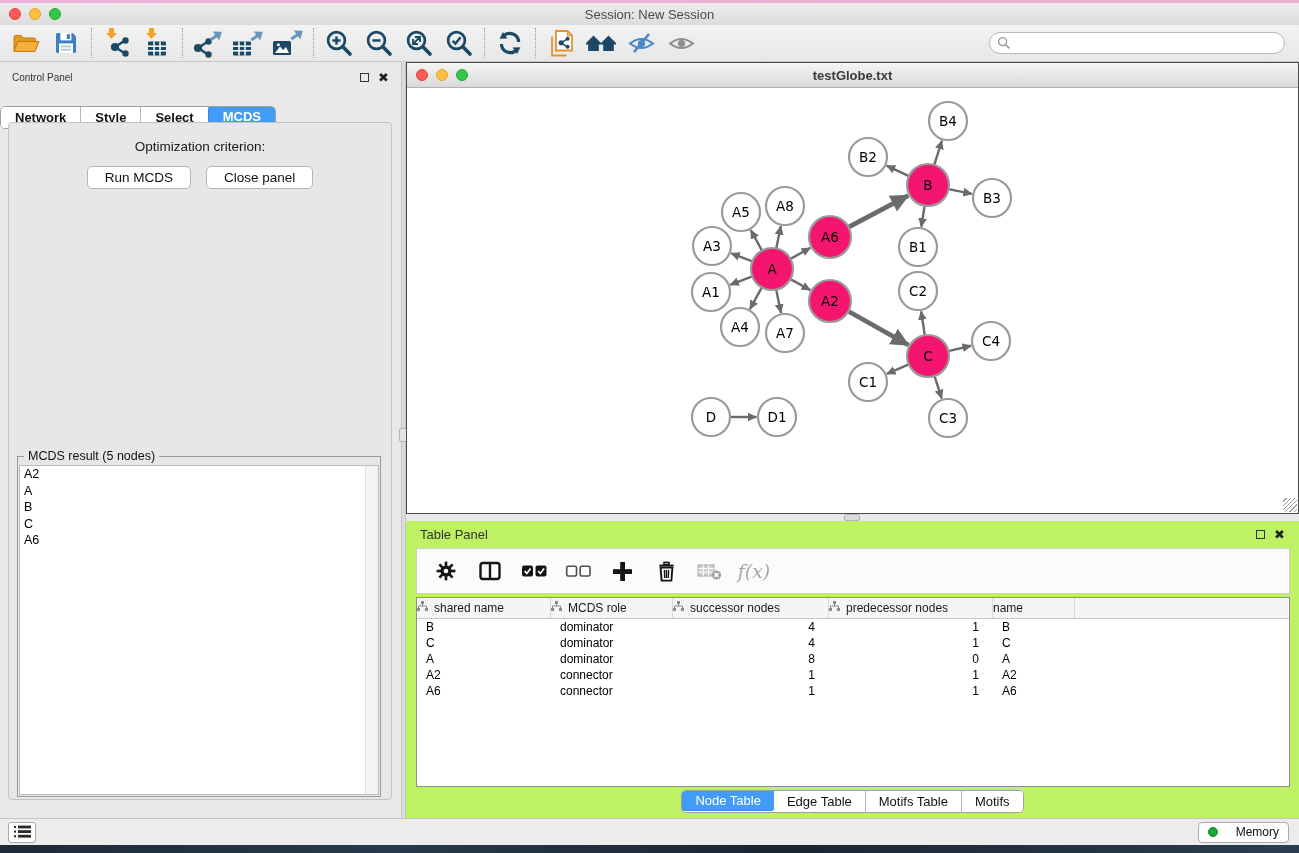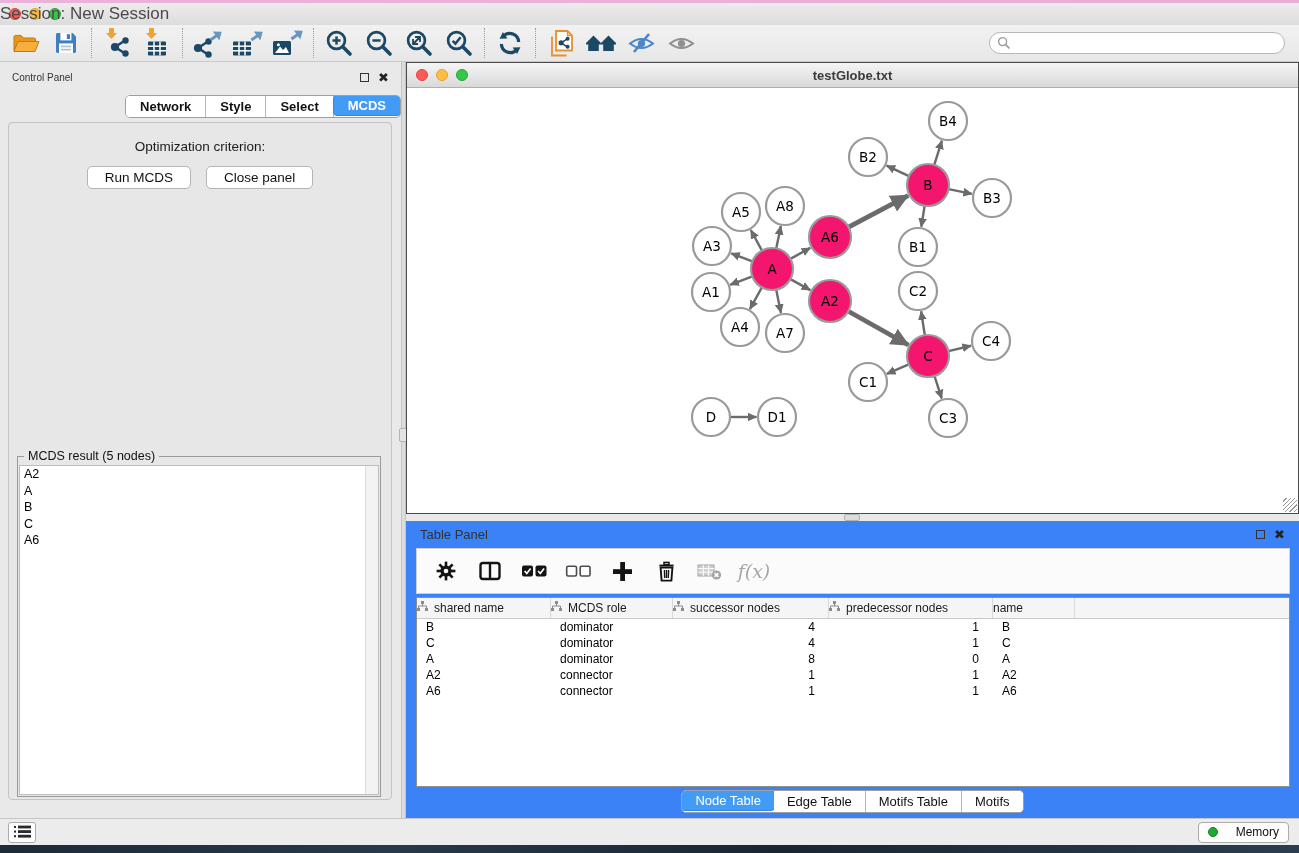--- a/index.html
+++ b/index.html
@@ -11,22 +11,22 @@
   
   .top-strip { position:absolute; left:0; top:0; width:1299px; height:3px;
                background:linear-gradient(90deg,#ecb3da,#e8aed4); }
   .titlebar { position:absolute; left:0; top:3px; width:1299px; height:22px;
               background:linear-gradient(#ececec,#dcdcdc); display:flex; align-items:center; }
   .lights { display:flex; gap:8px; margin-left:9px; }
   .light { width:12px; height:12px; border-radius:50%; }
   .light.red    { background:#fc5b57; border:1px solid #e2433e; }
   .light.yellow { background:#fdbe41; border:1px solid #e0a431; }
   .light.green  { background:#34c84a; border:1px solid #27a436; }
-  .titlebar .title { position:absolute; left:0; right:0; text-align:left;
-                     font-size:17px; color:#4a4a4a; }
+  .titlebar .title { position:absolute; left:0; right:0; text-align:center;
+                     font-size:13px; color:#4a4a4a; }
 
   
   .toolbar { position:absolute; left:0; top:25px; width:1299px; height:37px;
              background:linear-gradient(#f2f2f2,#e7e7e7); border-bottom:1px solid #c9c9c9;
              display:flex; align-items:center; padding:0 6px; }
   .tb-btn { width:40px; height:32px; display:flex; align-items:center; justify-content:center; cursor:default; }
   .tb-sep { width:1px; height:30px; border-left:1px dotted #9a9a9a; margin:0 5px; }
   .search-wrap { margin-left:auto; margin-right:8px; position:relative; }
   .search-input { width:296px; height:22px; border:1px solid #b9b9b9; border-radius:12px;
                   background:#ffffff; padding:0 8px 0 26px; font-size:12px; outline:none;
@@ -41,21 +41,21 @@
             border:1px solid #b4b4b4; border-radius:2px; }
   .right-area { position:absolute; left:406px; top:62px; width:893px; height:756px; }
 
   
   .cp-header { height:30px; display:flex; align-items:center; padding:0 12px; }
   .cp-title { font-size:10px; color:#333; }
   .panel-btns { margin-left:auto; display:flex; gap:9px; align-items:center; }
   .float-btn { width:9px; height:9px; border:1.5px solid #333; display:inline-block; }
   .close-btn { font-size:13px; font-weight:bold; color:#222; line-height:9px; }
 
-  .cp-tabs { display:flex; justify-content:flex-end; margin-top:3px; }
+  .cp-tabs { display:flex; justify-content:flex-start; margin-top:14px; }
   .seg { display:flex; border:1px solid #9f9f9f; border-radius:5px; background:#fff; overflow:hidden; }
   .seg-tab { padding:2px 14px; font-size:13px; font-weight:bold; color:#111;
              border-right:1px solid #b8b8b8; background:#fff; height:21px; display:flex; align-items:center; }
   .seg-tab:last-child { border-right:none; }
   .seg-tab.selected { background:#439bf8; color:#fff; border-radius:4px; margin:-1px; border:1px solid #2f88ea; }
 
   .cp-inner { position:absolute; left:8px; right:9px; top:60px; bottom:18px;
               border:1px solid #c3c3c3; border-radius:4px; background:#e7e7e7; }
   .opt-label { text-align:center; margin-top:16px; font-size:13.5px; color:#1a1a1a; }
   .dropdown { position:relative; margin:9px auto 0 auto; width:313px; height:23px; background:#fff;
@@ -88,21 +88,21 @@
                          font-weight:bold; color:#3a3a3a; }
   .net-canvas { position:absolute; left:0; top:25px; right:0; bottom:0; background:#fff; overflow:hidden; }
   .resize-grip { position:absolute; right:1px; bottom:1px; width:14px; height:14px;
                  background:repeating-linear-gradient(135deg,transparent,transparent 2px,#9a9a9a 2px,#9a9a9a 3px); }
 
   .h-divider { position:absolute; left:0; top:452px; width:893px; height:7px; background:#e9e9e9; }
   .h-grip { position:absolute; left:438px; top:0px; width:16px; height:7px; background:#dcdcdc;
             border:1px solid #b4b4b4; border-radius:2px; }
 
   
-  .table-panel { position:absolute; left:0; top:459px; width:893px; height:297px; background:#3b82f6; }
+  .table-panel { position:absolute; left:0; top:459px; width:893px; height:297px; background:#bef264; }
   .tp-header { height:26px; display:flex; align-items:center; padding:0 14px; }
   .tp-title { font-size:13px; color:#333; }
   .tp-toolbar { position:absolute; left:10px; right:9px; top:27px; height:46px; background:#fbfbfb;
                 border:1px solid #cfcfcf; display:flex; align-items:center; gap:10px; padding-left:12px; }
   .tp-tool { width:34px; height:34px; display:flex; align-items:center; justify-content:center; }
   .fx { font-family:"DejaVu Serif",serif; font-style:italic; font-size:19px; color:#a6a6a6; }
 
   .data-table { position:absolute; left:10px; right:9px; top:76px; height:190px; background:#fff;
                 border:1px solid #8f8f8f; overflow:hidden; }
   .dt-header { display:flex; height:21px; background:#f5f5f5; border-bottom:1px solid #c9c9c9; }

